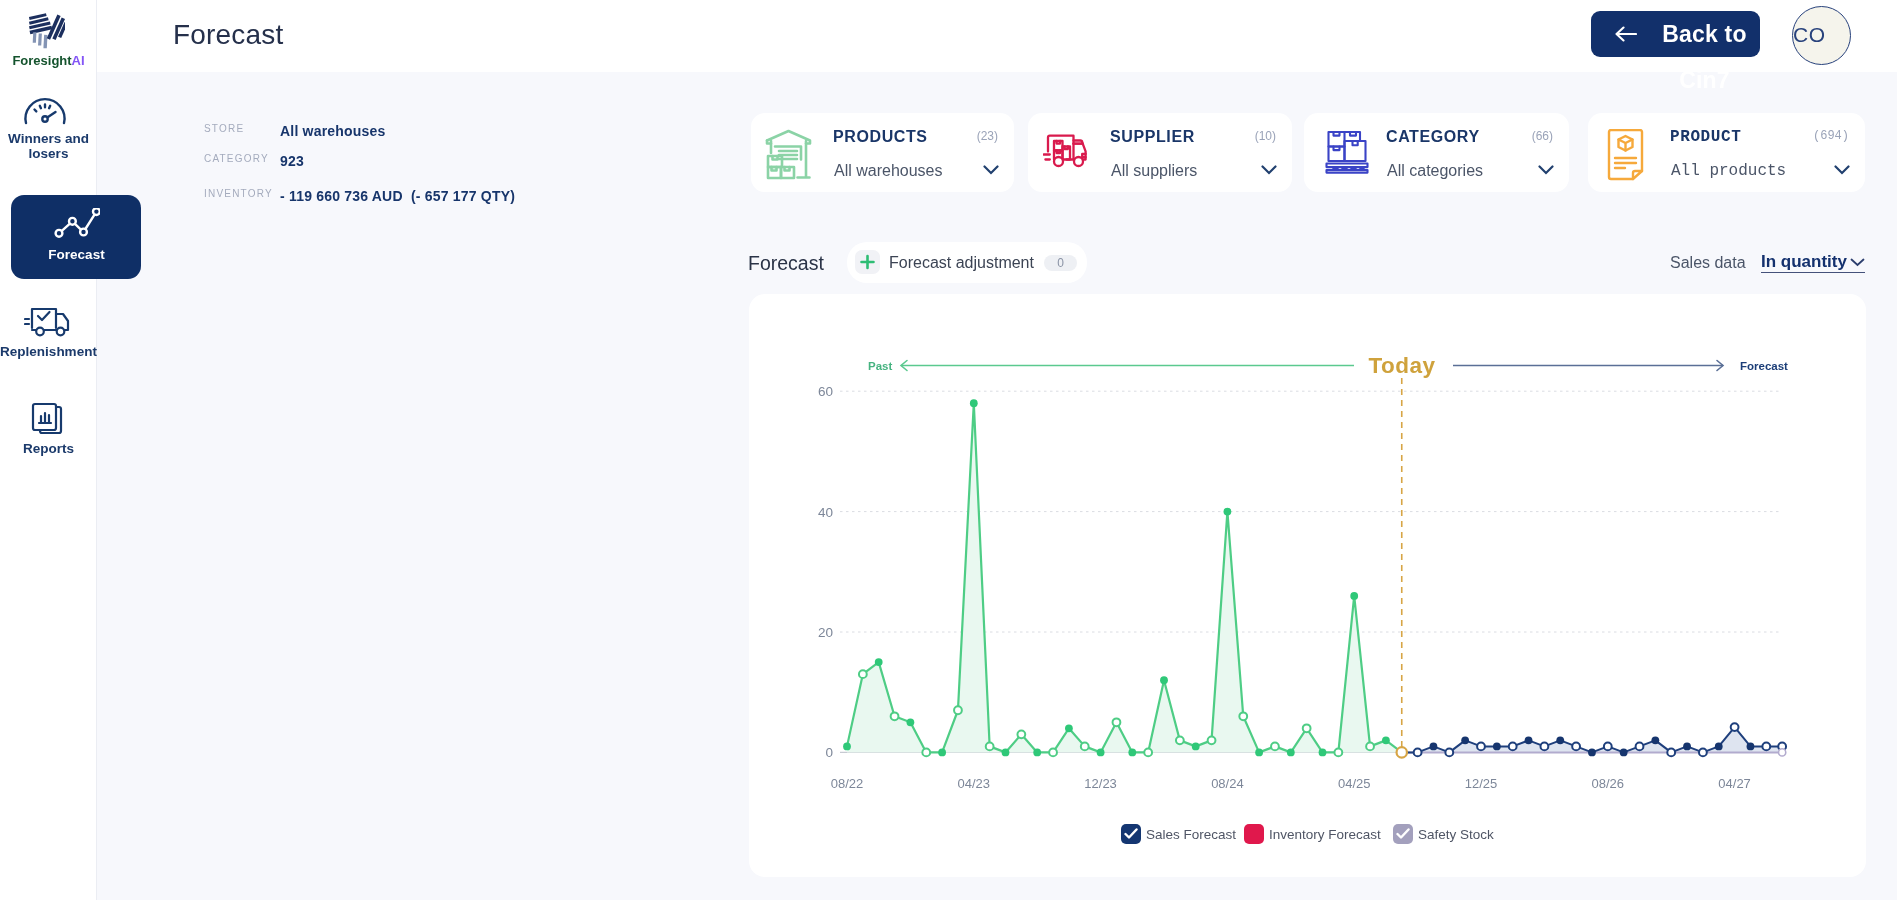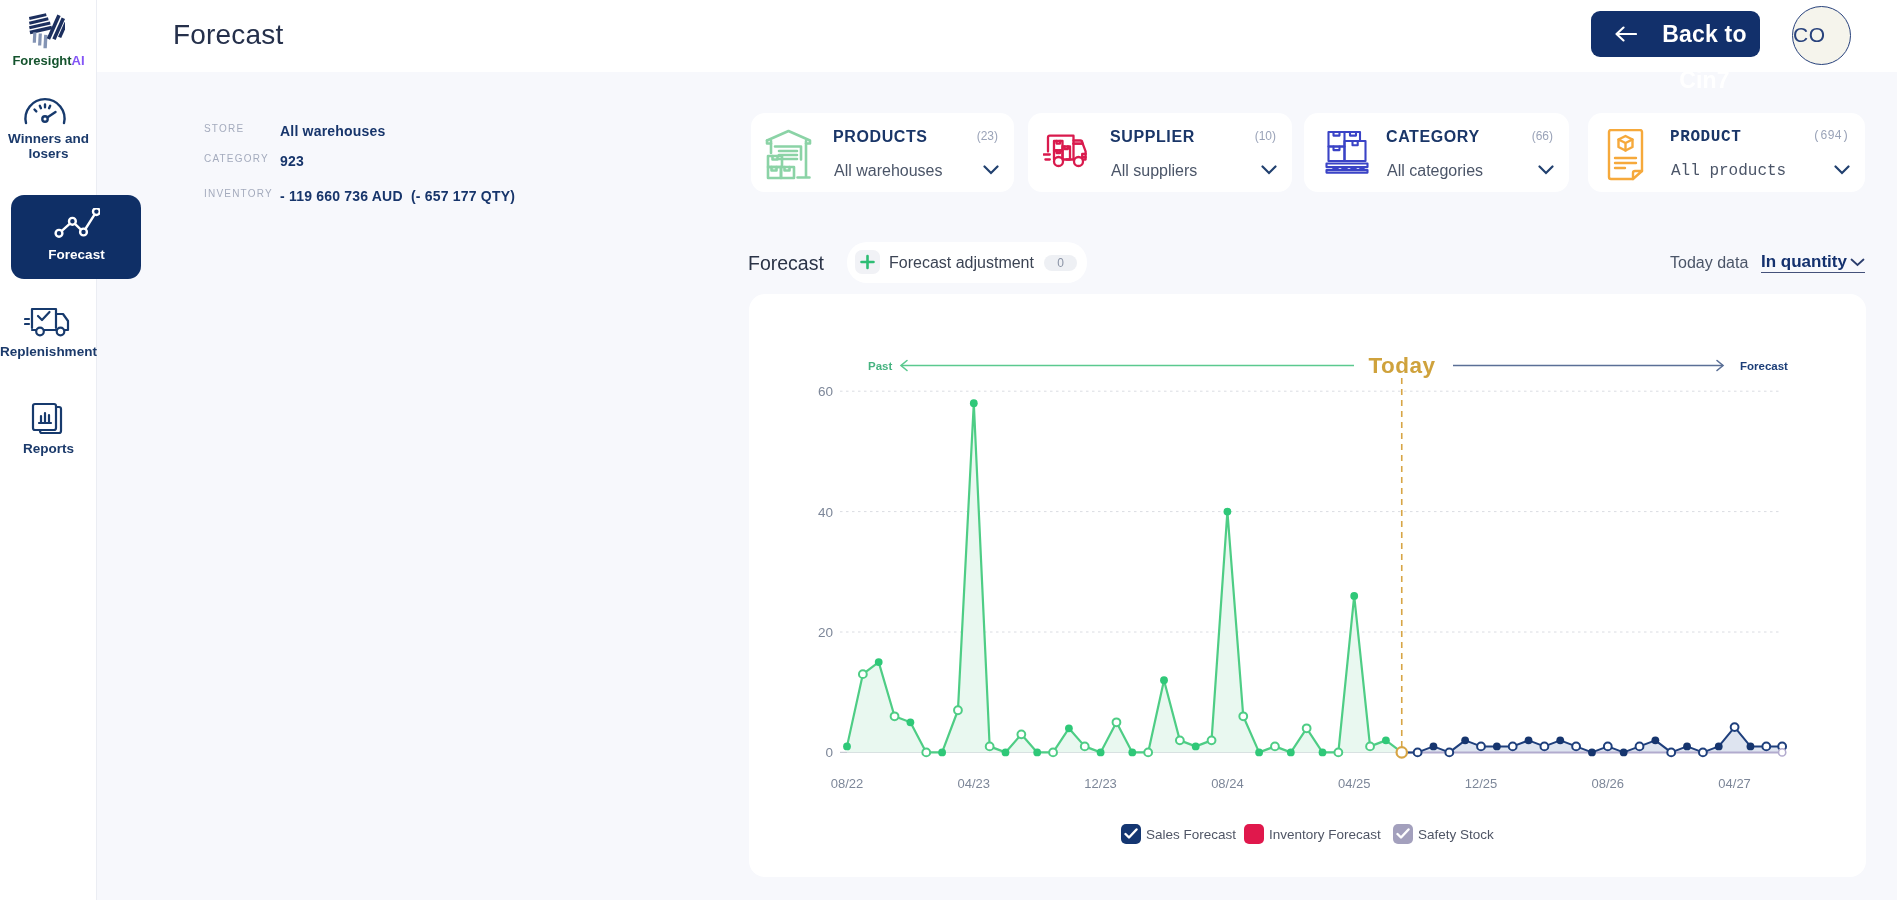--- a/index.html
+++ b/index.html
@@ -216,21 +216,21 @@
 </svg>
 
 <div id="sectitle">Forecast</div>
 <div id="adjbtn">
   <div class="plusbox"><svg width="25" height="24" viewBox="0 0 25 24">
         <path d="M12.5 6 v12 M6.5 12 h12" stroke="#2ebd74" stroke-width="2.6" stroke-linecap="round"></path>
       </svg></div>
   <div class="txt">Forecast adjustment</div>
   <div class="zero">0</div>
 </div>
-<div id="showdata">Today data</div>
+<div id="showdata">Sales data</div>
 <div id="inqty"><span>In quantity</span>
  <svg style="position:absolute;right:0;top:6px;" width="15" height="9" viewBox="0 0 15 9">
       <path d="M1.5 1.5 L7.5 7 L13.5 1.5" fill="none" stroke="#2c3e6d" stroke-width="1.8" stroke-linecap="round"></path>
     </svg>
 </div>
 
 <div id="chartcard"></div>
 <svg id="chartsvg" width="1117" height="583" viewBox="749 294 1117 583">
     <line x1="840" y1="391.2" x2="1782" y2="391.2" stroke="#dadce2" stroke-width="1" stroke-dasharray="2.5 3.5"></line>
     <line x1="840" y1="511.6" x2="1782" y2="511.6" stroke="#dadce2" stroke-width="1" stroke-dasharray="2.5 3.5"></line>

